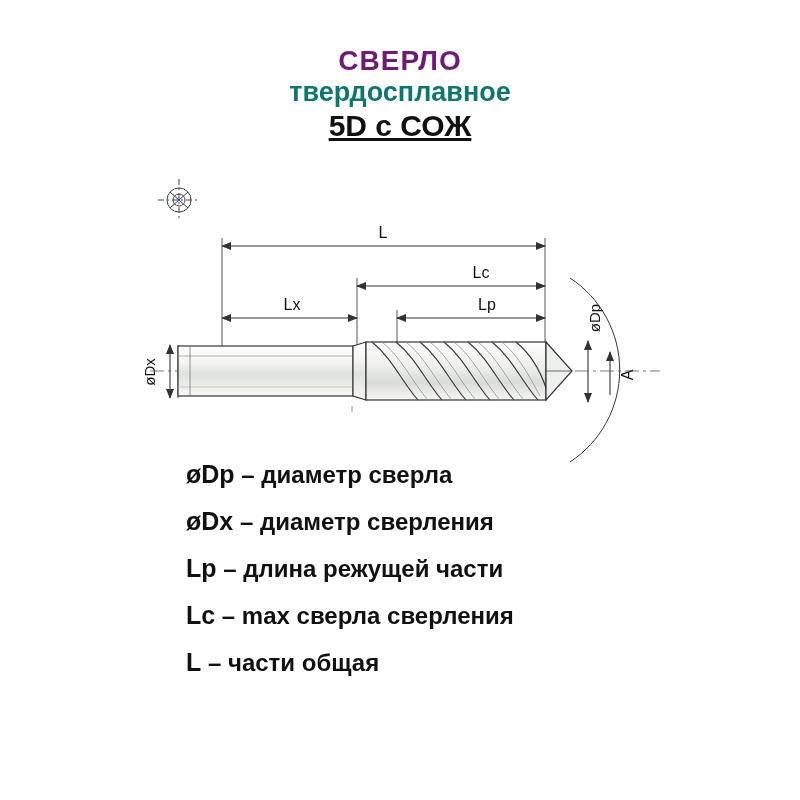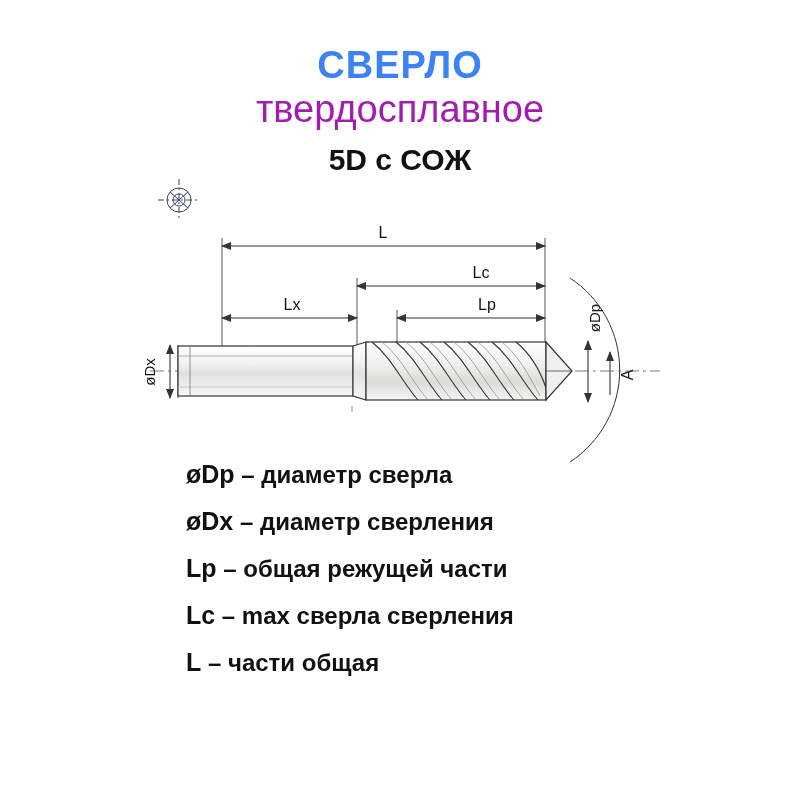--- a/index.html
+++ b/index.html
@@ -23,39 +23,40 @@
 
   
   .titles {
     position: absolute;
     top: 46px;
     left: 0;
     width: 800px;
     text-align: center;
   }
   .title-main {
-    font-size: 38px;
-    font-weight: bold;
-    color: #3b82f6;
+    font-size: 28px;
+    font-weight: bold;
+    color: #701a75;
     letter-spacing: 1px;
     line-height: 1.05;
   }
   .title-sub {
-    font-size: 38px;
-    font-weight: normal;
-    color: #a21caf;
+    font-size: 27px;
+    font-weight: bold;
+    color: #0f766e;
     line-height: 1.15;
     margin-top: 2px;
   }
   .title-sub2 {
     font-size: 30px;
     font-weight: bold;
     color: #111111;
     line-height: 1.2;
-    margin-top: 10px;
+    margin-top: 0;
+    text-decoration: underline;
   }
 
   
   .drawing {
     position: absolute;
     top: 170px;
     left: 0;
     width: 800px;
     height: 300px;
   }
@@ -209,21 +210,21 @@
   </div>
 
   <div class="legend">
     <div class="legend-row">
       <span class="legend-sym">øDp</span><span class="legend-text"> – диаметр сверла</span>
     </div>
     <div class="legend-row">
       <span class="legend-sym">øDx</span><span class="legend-text"> – диаметр сверления</span>
     </div>
     <div class="legend-row">
-      <span class="legend-sym">Lp</span><span class="legend-text"> – общая режущей части</span>
+      <span class="legend-sym">Lp</span><span class="legend-text"> – длина режущей части</span>
     </div>
     <div class="legend-row">
       <span class="legend-sym">Lc</span><span class="legend-text"> – max сверла сверления</span>
     </div>
     <div class="legend-row">
       <span class="legend-sym">L</span><span class="legend-text"> – части общая</span>
     </div>
   </div>
 
 </div>

